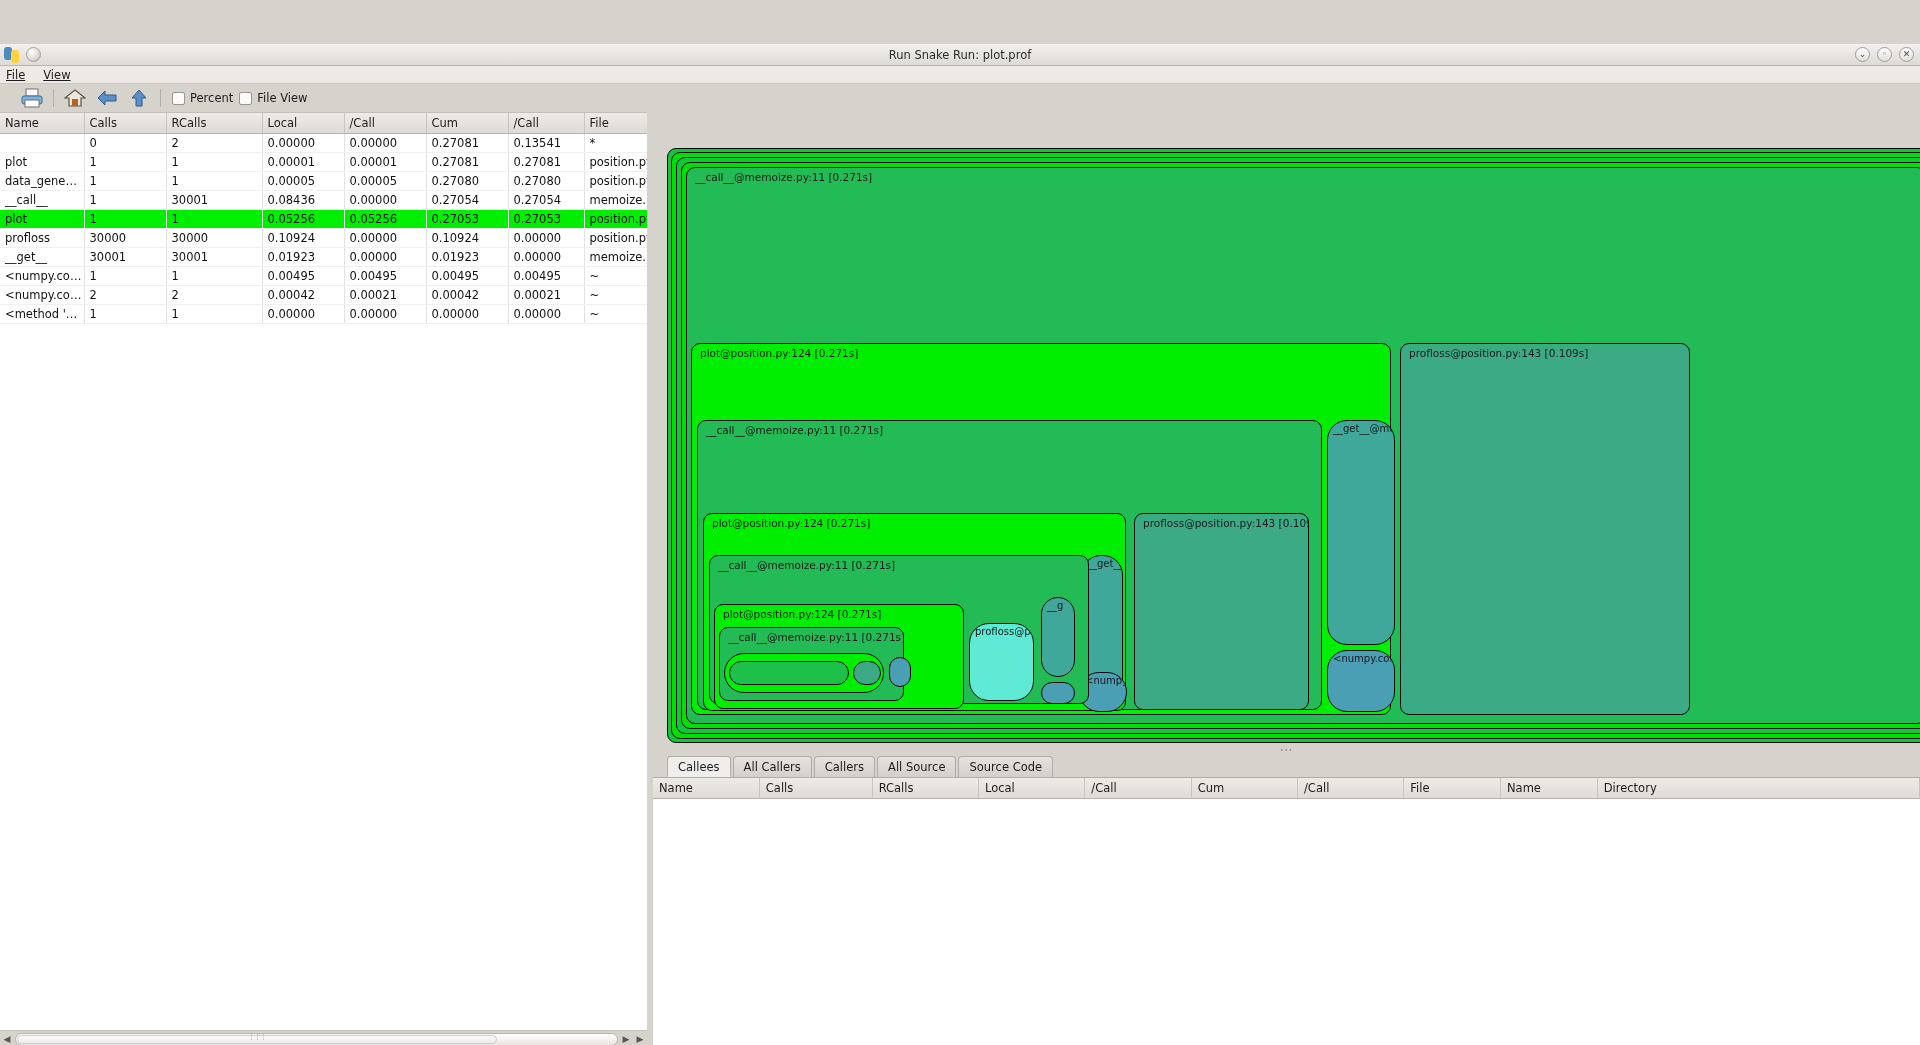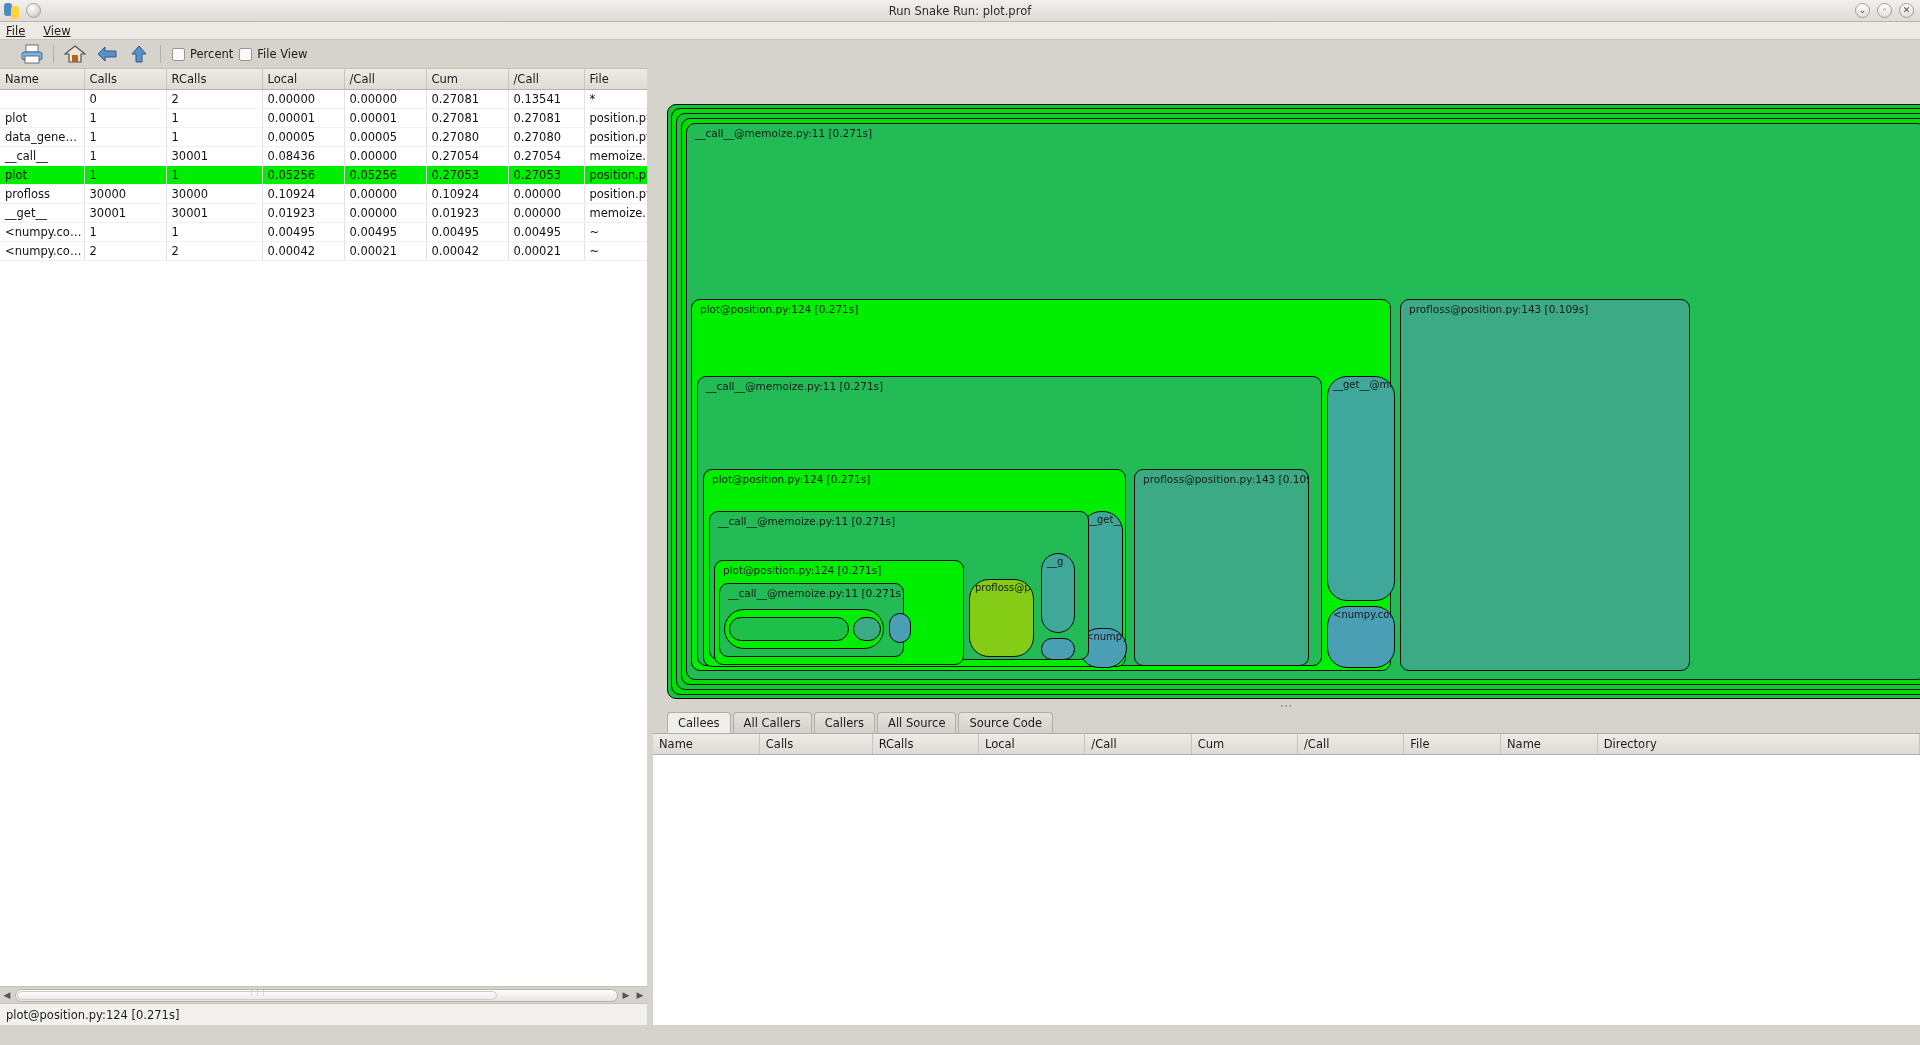--- a/index.html
+++ b/index.html
@@ -9,21 +9,21 @@
     background: #d6d2cc;
     overflow: hidden;
   }
 
   
   .titlebar {
     position: relative;
     height: 22px;
     background: linear-gradient(to bottom, #f2f0ee 0%, #e8e5e1 50%, #dedad5 100%);
     border-bottom: 1px solid #b9b5b0;
-    display: flex; align-items: center;
+    display: flex; align-items: center; margin-top: 44px;
   }
   .title-icons { display: flex; gap: 6px; padding-left: 4px; align-items: center; }
   .py-icon { width: 16px; height: 16px; position: relative; }
   .py-icon .pb { position: absolute; width: 8px; height: 13px; border-radius: 3px; }
   .py-icon .pb1 { background: #4b8bbe; left: 0px; top: 0px; }
   .py-icon .pb2 { background: #ffd43b; left: 7px; top: 3px; }
   .grey-orb {
     width: 15px; height: 15px; border-radius: 50%;
     background: radial-gradient(circle at 35% 30%, #fff 0%, #ddd9d4 60%, #b0aca7 100%);
     border: 1px solid #a5a19c;
@@ -324,20 +324,30 @@
             <tr>
               <td>&lt;numpy.co…</td>
               <td>2</td>
               <td>2</td>
               <td>0.00042</td>
               <td>0.00021</td>
               <td>0.00042</td>
               <td>0.00021</td>
               <td>~</td>
             </tr>
+            <tr>
+              <td>&lt;method '…</td>
+              <td>1</td>
+              <td>1</td>
+              <td>0.00000</td>
+              <td>0.00000</td>
+              <td>0.00000</td>
+              <td>0.00000</td>
+              <td>~</td>
+            </tr>
           </tbody>
       </table>
     </div>
 
     <div class="hscroll-row">
       <span class="arrow-sq">◀</span>
       <span class="hscroll-track">
         <span class="hscroll-thumb"></span>
       </span>
       <span class="arrow-sq">▶</span>
@@ -387,21 +397,21 @@
         </div>
         <div class="box tiny" style="left: 412px; top: 524px; width: 48px; height: 40px; background: rgb(74, 159, 181);">
           <span class="lbl">&lt;numpy</span>
         </div>
         <div class="box" style="left: 42px; top: 407px; width: 380px; height: 149px; background: rgb(34, 187, 85);">
           <span class="lbl">__call__@memoize.py:11 [0.271s]</span>
         </div>
         <div class="box" style="left: 47px; top: 456px; width: 250px; height: 105px; background: rgb(0, 238, 0);">
           <span class="lbl">plot@position.py:124 [0.271s]</span>
         </div>
-        <div class="box tiny" style="left: 302px; top: 475px; width: 65px; height: 78px; background: #84cc16;">
+        <div class="box tiny" style="left: 302px; top: 475px; width: 65px; height: 78px; background: #5eead4;">
           <span class="lbl">profloss@p</span>
         </div>
         <div class="box tiny" style="left: 374px; top: 449px; width: 34px; height: 80px; background: rgb(63, 168, 154);">
           <span class="lbl">__g</span>
         </div>
         <div class="box" style="left: 52px; top: 479px; width: 185px; height: 74px; background: rgb(34, 187, 85);">
           <span class="lbl">__call__@memoize.py:11 [0.271s]</span>
         </div>
         <div class="box tiny" style="left: 57px; top: 505px; width: 160px; height: 40px; background: rgb(0, 238, 0);"></div>
         <div class="box tiny" style="left: 62px; top: 513px; width: 120px; height: 24px; background: rgb(29, 193, 74);"></div>

